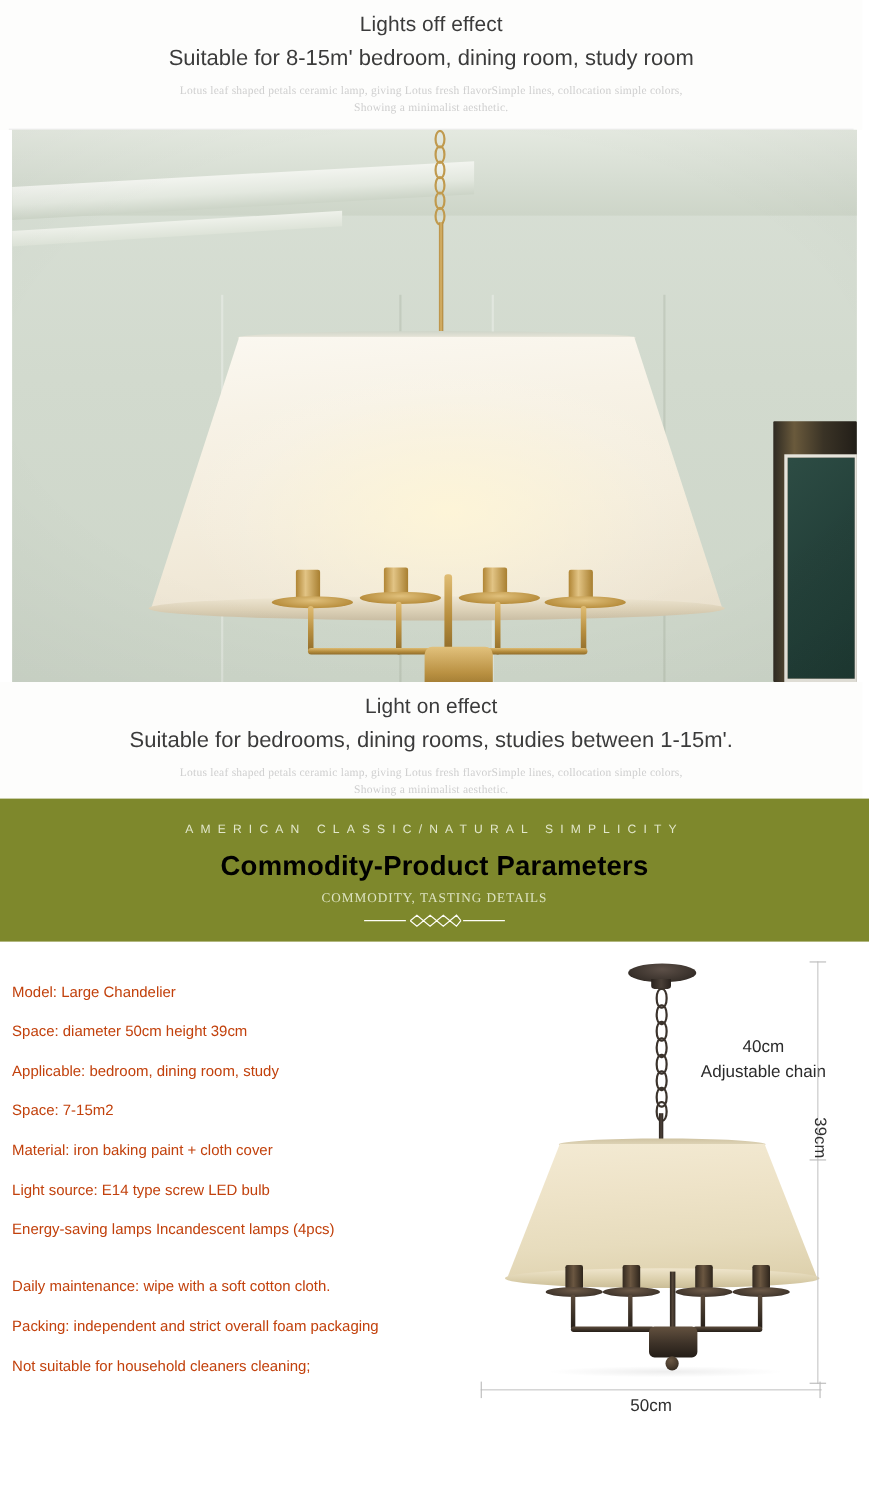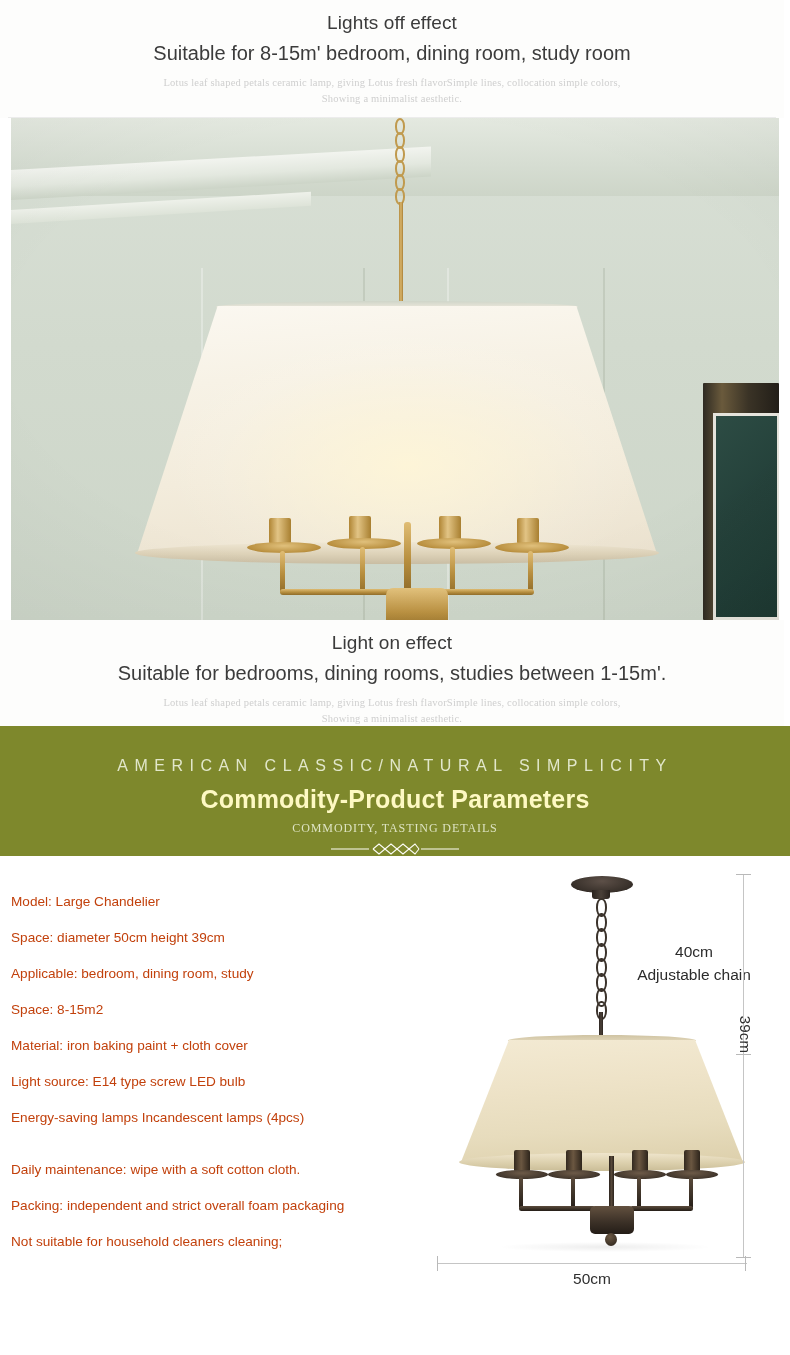--- a/index.html
+++ b/index.html
@@ -136,25 +136,25 @@
 
   
   .cap-bot { top: 620px; height: 106px; padding-top: 8px; text-align: center; }
 
   
   .banner {
     position:absolute; left:0; top:726px; width:790px; height:130px;
     background:#7e882c; text-align:center; color:#fff;
   }
   .banner-kicker {
-    font-size: 16px; letter-spacing: 6.5px; color: #e2e7cb;
-    padding-top: 32px; line-height: 16px; font-weight:400;
+    font-size: 11px; letter-spacing: 6.5px; color: #e2e7cb;
+    padding-top: 20px; line-height: 16px; font-weight:400;
   }
   .banner-title {
-    font-size: 25px; font-weight: 700; color:#fef9c3;
+    font-size: 25px; font-weight: 700; color:#000000;
     line-height: 34px; margin-top: 8px; letter-spacing:.2px;
   }
   .banner-sub {
     font-family:"Liberation Serif", serif;
     font-size: 12px; color:#dde3c2; letter-spacing:.9px;
     line-height: 18px; margin-top: 3px;
   }
   .ornament {
     margin: 4px auto 0; width: 132px; height: 16px;
   }
@@ -360,21 +360,21 @@
       <line x1="92" y1="8" x2="130" y2="8" stroke="#fdfdf6" stroke-width="1.1"></line>
       <polyline points="44,8 50,3 56,8 62,3 68,8 74,3 80,8 86,3 90,8" fill="none" stroke="#fdfdf6" stroke-width="1.1"></polyline>
       <polyline points="44,8 50,13 56,8 62,13 68,8 74,13 80,8 86,13 90,8" fill="none" stroke="#fdfdf6" stroke-width="1.1"></polyline>
     </svg>
   </div>
 
   <div class="spec-list">
     <div class="spec-item">Model: Large Chandelier</div>
     <div class="spec-item">Space: diameter 50cm height 39cm</div>
     <div class="spec-item">Applicable: bedroom, dining room, study</div>
-    <div class="spec-item">Space: 8-15m2</div>
+    <div class="spec-item">Space: 7-15m2</div>
     <div class="spec-item">Material: iron baking paint + cloth cover</div>
     <div class="spec-item">Light source: E14 type screw LED bulb</div>
     <div class="spec-item">Energy-saving lamps Incandescent lamps (4pcs)</div>
     <div class="spec-gap"></div>
     <div class="spec-item">Daily maintenance: wipe with a soft cotton cloth.</div>
     <div class="spec-item">Packing: independent and strict overall foam packaging</div>
     <div class="spec-item">Not suitable for household cleaners cleaning;</div>
   </div>
 
   <div class="diagram">

